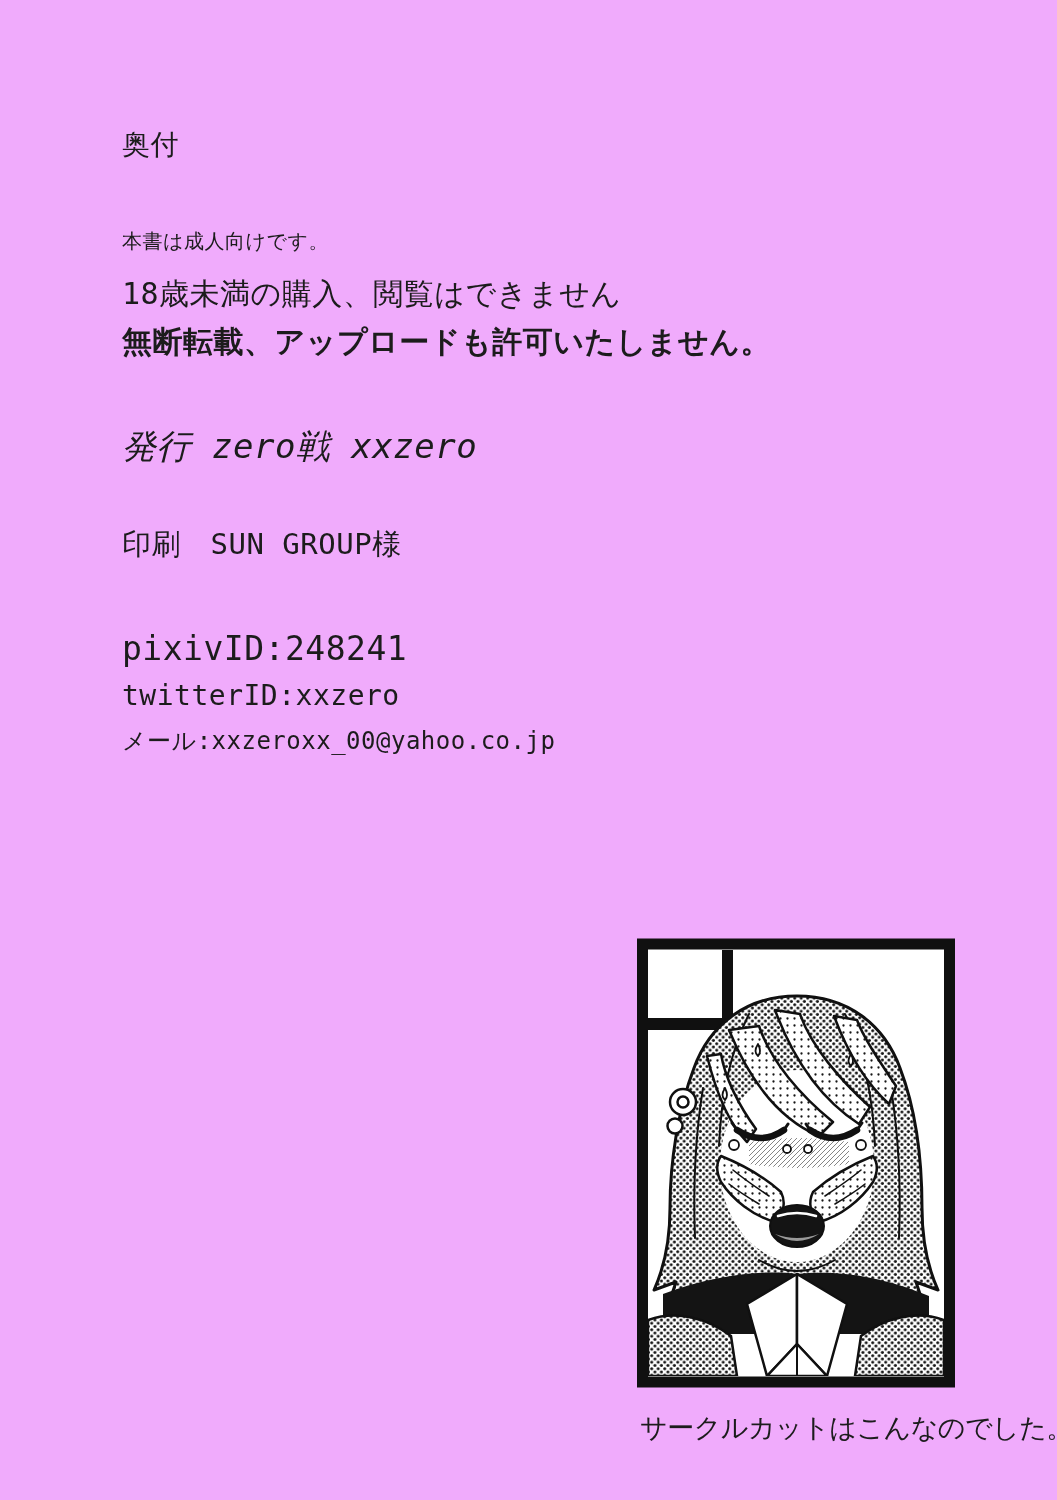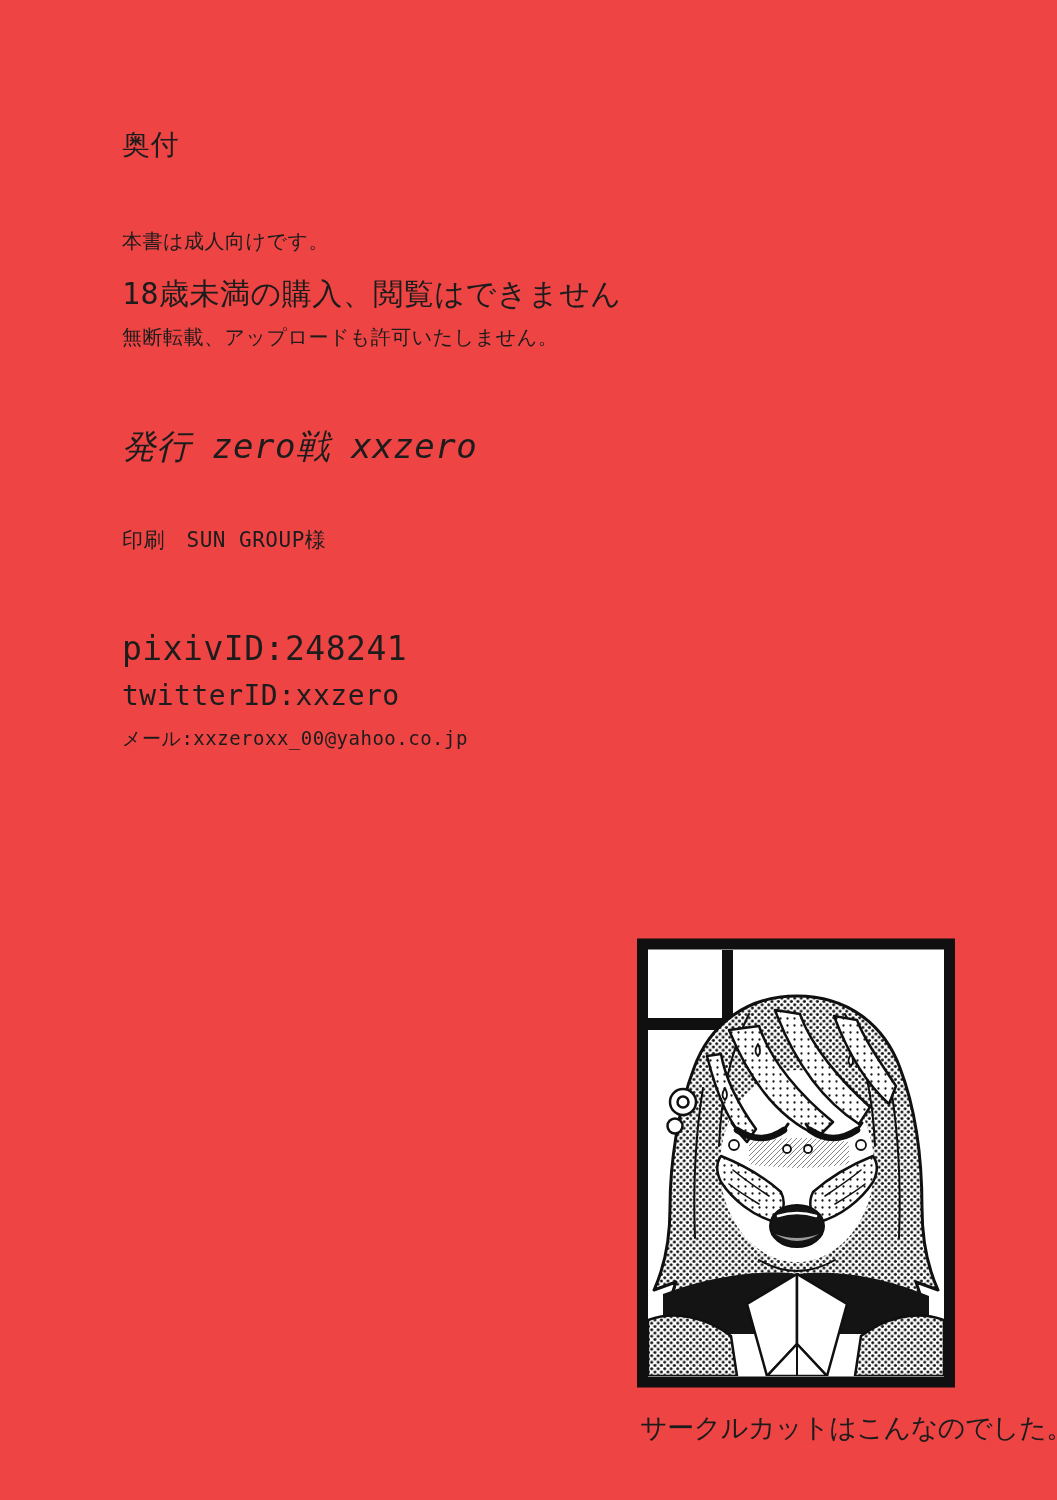--- a/index.html
+++ b/index.html
@@ -1,42 +1,42 @@
 <!DOCTYPE html>
 <html><head>
 <meta charset="utf-8">
 <style>
   html,body { margin:0; padding:0; background:#e8e8e6; }
   .page {
     position:relative;
     width:1057px; height:1500px;
     margin:0 auto;
-    background:#ef4444;
+    background:#f0abfc;
     overflow:hidden;
     font-family:"DejaVu Sans Mono","DejaVu Sans",sans-serif;
     color:#1c1c1c;
   }
   .t {
     position:absolute;
     left:122px;
     line-height:1;
     white-space:pre;
     letter-spacing:0.5px;
     font-weight:500;
   }
   .title   { top:131px; font-size:28px; }
   .n0      { top:231px; font-size:20px; }
   .n1      { top:279px; font-size:30px; }
-  .n2      { top:327px; font-size:20px; }
+  .n2      { top:327px; font-size:30px;font-weight:bold; }
   .p0      { top:429px; font-size:34px;font-style:italic; }
   .p1      { top:481px; font-size:29px; }
-  .p2      { top:530px; font-size:21px; }
+  .p2      { top:530px; font-size:29px; }
   .c0      { top:632px; font-size:33px; }
   .c1      { top:682px; font-size:28px; }
-  .c2      { top:729px; font-size:19px; }
+  .c2      { top:729px; font-size:24px; }
   .caption {
     left:640px; top:1414px;
     font-size:27px;
     font-family:"DejaVu Sans","Liberation Sans",sans-serif;
     letter-spacing:-0.5px;
     font-weight:500;
   }
   figure.cut {
     position:absolute;
     left:637px; top:938px;

